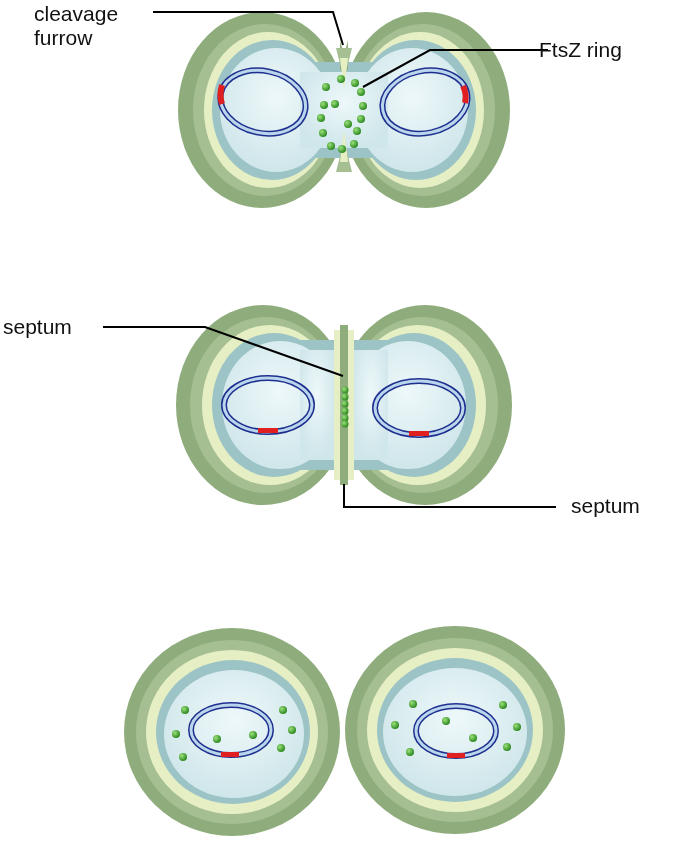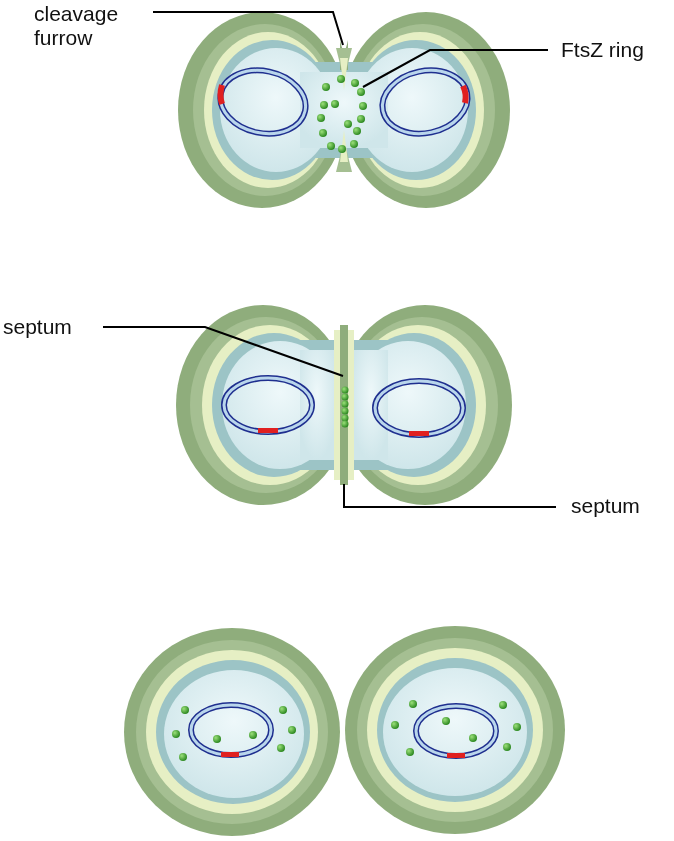--- a/index.html
+++ b/index.html
@@ -171,16 +171,16 @@
             <circle cx="503" cy="705" r="4"></circle>
         <circle cx="517" cy="727" r="4"></circle>
             <circle cx="507" cy="747" r="4"></circle>
       </g>
     </g>
   </g>
 </svg>
 
 <div class="label" style="left:34px;top:2px;">cleavage
 furrow</div>
-<div class="label" style="left:561px;top:38px;">FtsZ ring</div>
+<div class="label" style="left:539px;top:38px;">FtsZ ring</div>
 <div class="label" style="left:3px;top:315px;">septum</div>
 <div class="label" style="left:571px;top:494px;">septum</div>
 </div>
 
 </body></html>

